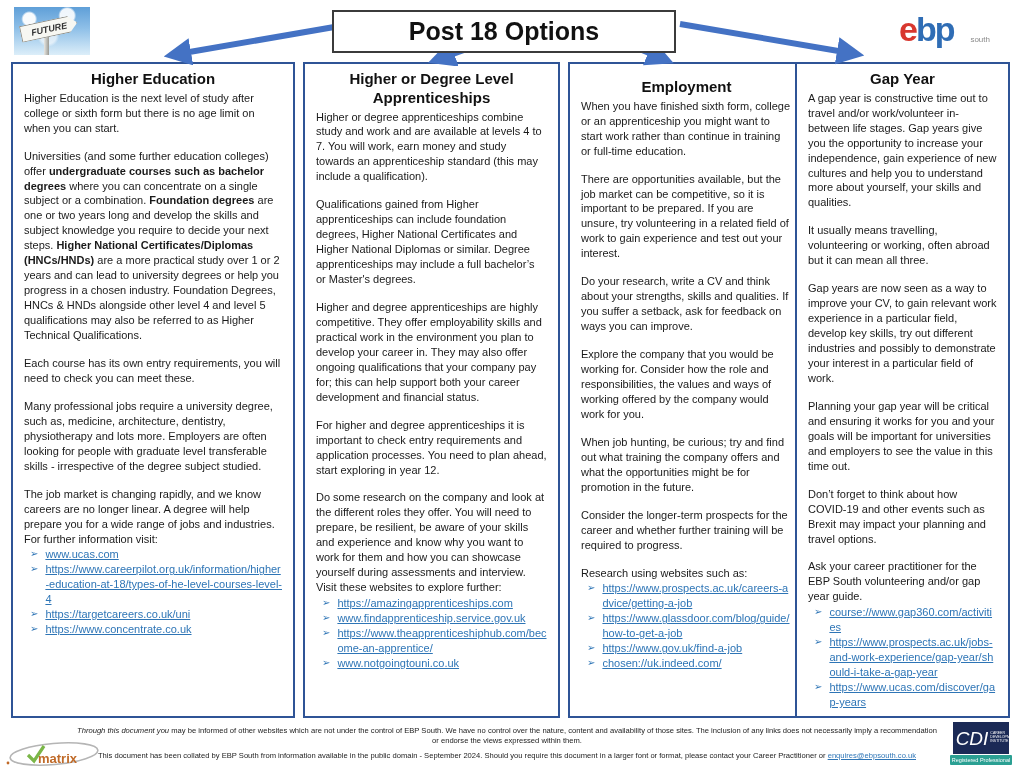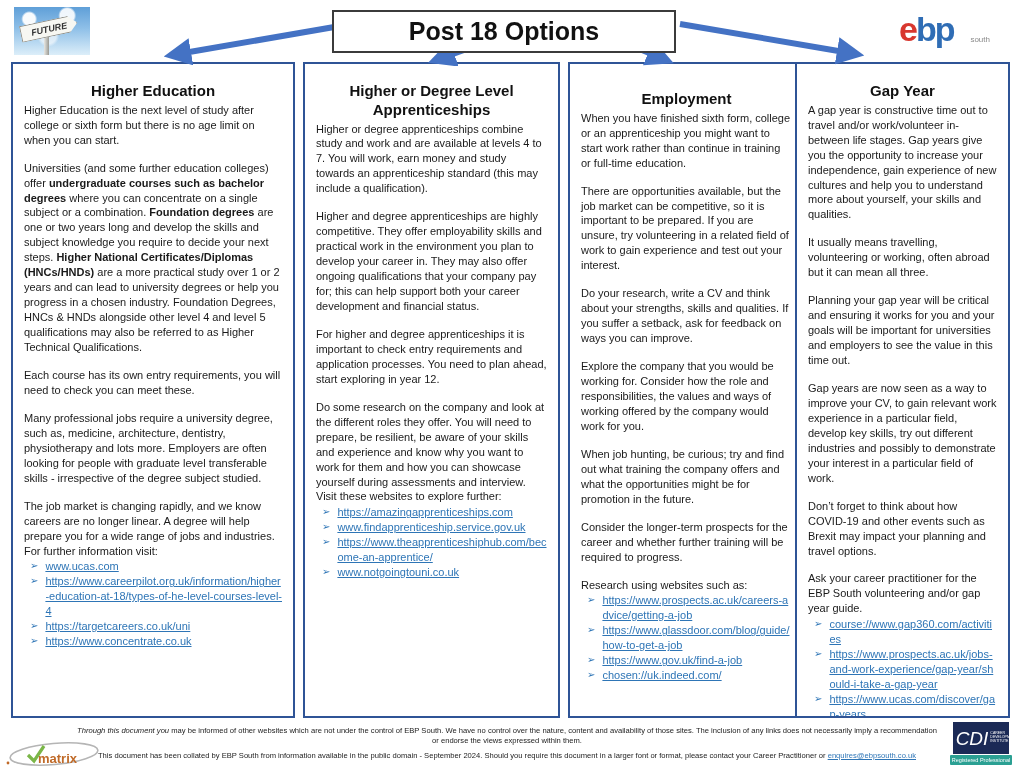--- a/index.html
+++ b/index.html
@@ -35,21 +35,21 @@
   }
 
   .ebp-logo { position:absolute; right:34px; top:12px; display:flex; align-items:flex-start; line-height:1; }
   .ebp-e  { font-size:34px; font-weight:bold; color:#d8372f; letter-spacing:-2px; }
   .ebp-bp { font-size:34px; font-weight:bold; color:#2f6db5; letter-spacing:-2px; }
   .ebp-south { font-size:8px; color:#8a8a8a; align-self:flex-end; margin-left:17px; margin-bottom:2px; }
 
   
   .column {
     position:absolute; top:62px; height:656px; background:#fff;
-    border:2px solid #2f5496; padding:18px 11px 6px 11px; overflow:hidden; z-index:1;
+    border:2px solid #2f5496; padding:6px 11px 6px 11px; overflow:hidden; z-index:1;
   }
   .col1 { left:11px;  width:284px; }
   .col2 { left:303px; width:257px; }
   .col3 { left:568px; width:237px; }
   .col4 { left:795px; width:215px; }
 
   .col-heading { font-size:15px; font-weight:bold; color:#111; text-align:center; line-height:1.25; margin-bottom:2px; }
   .col3 .col-heading { margin-top:8px; }
 
   .col-body p { font-size:11px; color:#1a1a1a; line-height:1.36; margin-bottom:13px; }
@@ -135,20 +135,21 @@
           <span class="bullet">➢</span>
           <a href="#">https://www.concentrate.co.uk</a>
         </div>
       </div>
   </section>
 
   <section class="column col2">
     <h2 class="col-heading">Higher or Degree Level Apprenticeships</h2>
     <div class="col-body">
         <p><span>Higher or degree apprenticeships combine study and work and are available at levels 4 to 7. You will work, earn money and study towards an apprenticeship standard (this may include a qualification).</span></p>
+        <p><span>Qualifications gained from Higher apprenticeships can include foundation degrees, Higher National Certificates and Higher National Diplomas or similar. Degree apprenticeships may include a full bachelor’s or Master's degrees.</span></p>
         <p><span>Higher and degree apprenticeships are highly competitive. They offer employability skills and practical work in the environment you plan to develop your career in.  They may also offer ongoing qualifications that your company pay for; this can help support both your career development and financial status.</span></p>
         <p><span>For higher and degree apprenticeships it is important to check entry requirements and application processes. You need to plan ahead, start exploring in year 12.</span></p>
         <p><span>Do some research on the company and look at the different roles they offer. You will need to prepare, be resilient, be aware of your skills and experience and know why you want to work for them and how you can showcase yourself during assessments and interview. Visit these websites to explore further:</span></p>
       </div>
     <div class="link-list">
         <div class="link-item">
           <span class="bullet">➢</span>
           <a href="#">https://amazingapprenticeships.com</a>
         </div>
         <div class="link-item">
@@ -195,22 +196,22 @@
           <a href="#">chosen://uk.indeed.com/</a>
         </div>
       </div>
   </section>
 
   <section class="column col4">
     <h2 class="col-heading">Gap Year</h2>
     <div class="col-body">
         <p><span>A gap year is constructive time out to travel and/or work/volunteer in-between life stages.  Gap years give you the opportunity to increase your independence, gain experience of new cultures and help you to understand more about yourself, your skills and qualities.</span></p>
         <p><span>It usually means travelling, volunteering or working, often abroad but it can mean all three.</span></p>
+        <p><span>Gap years are now seen as a way to improve your CV, to gain relevant work experience in a particular field, develop key skills, try out different industries and possibly to demonstrate your interest in a particular field of work.</span></p>
         <p><span>Planning your gap year will be critical and ensuring it works for you and your goals will be important for universities and employers to see the value in this time out.</span></p>
-        <p><span>Gap years are now seen as a way to improve your CV, to gain relevant work experience in a particular field, develop key skills, try out different industries and possibly to demonstrate your interest in a particular field of work.</span></p>
         <p><span>Don’t forget to think about how COVID-19 and other events such as Brexit may impact your planning and travel options.</span></p>
         <p><span>Ask your career practitioner for the EBP South volunteering and/or gap year guide.</span></p>
       </div>
     <div class="link-list">
         <div class="link-item">
           <span class="bullet">➢</span>
           <a href="#">course://www.gap360.com/activities</a>
         </div>
         <div class="link-item">
           <span class="bullet">➢</span>

